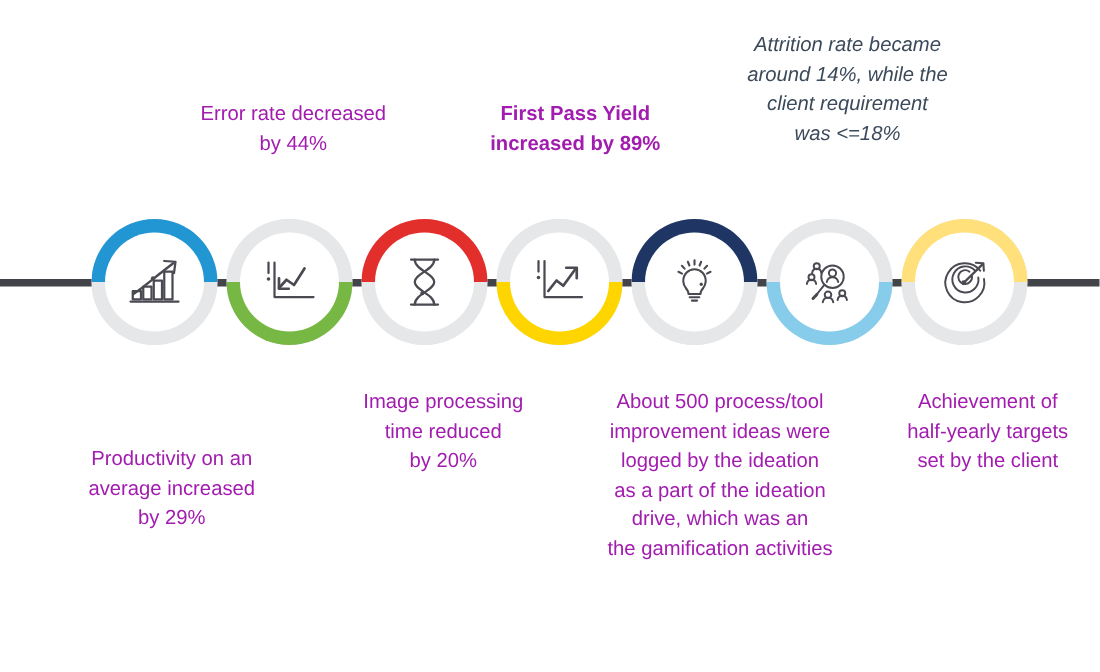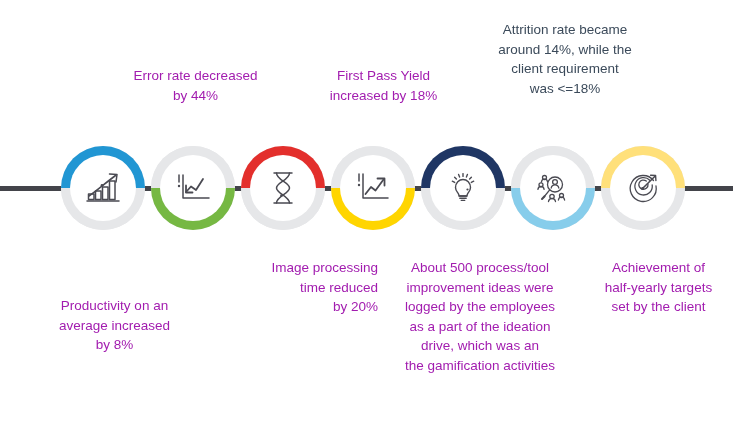--- a/index.html
+++ b/index.html
@@ -115,20 +115,21 @@
   
   .cap {
     position: absolute;
     text-align: center;
     line-height: 1.45;
     color: #a21caf;
     font-size: 13.5px;
   }
   .cap.dark {
     color: #3b4a5a;
+    font-style: italic;
   }
 </style>
 </head>
 <body>
 
 <div id="infographic">
 
   <div class="rail"></div>
 
   <div class="circles">
@@ -271,48 +272,48 @@
       </div>
     </div>
 
   </div>
 
   <div class="cap" style="left:103px; top:66px; width:185px;">
     <div>Error rate decreased</div>
     <div>by 44%</div>
   </div>
 
-  <div class="cap" style="left:301px; top:66px; width:165px;">
+  <div class="cap" style="left:301px; top:66px; width:165px;font-weight:bold;">
     <div>First Pass Yield</div>
-    <div>increased by 18%</div>
+    <div>increased by 89%</div>
   </div>
 
   <div class="cap dark" style="left:470px; top:20px; width:190px;">
     <div>Attrition rate became</div>
     <div>around 14%, while the</div>
     <div>client requirement</div>
     <div>was &lt;=18%</div>
   </div>
 
   <div class="cap" style="left:22px; top:258px; width:185px;margin-top:38px;">
     <div>Productivity on an</div>
     <div>average increased</div>
-    <div>by 8%</div>
-  </div>
-
-  <div class="cap" style="left:213px; top:258px; width:165px;text-align:right;">
+    <div>by 29%</div>
+  </div>
+
+  <div class="cap" style="left:213px; top:258px; width:165px;">
     <div>Image processing</div>
     <div>time reduced</div>
     <div>by 20%</div>
   </div>
 
   <div class="cap" style="left:375px; top:258px; width:210px;">
     <div>About 500 process/tool</div>
     <div>improvement ideas were</div>
-    <div>logged by the employees</div>
+    <div>logged by the ideation</div>
     <div>as a part of the ideation</div>
     <div>drive, which was an</div>
     <div>the gamification activities</div>
   </div>
 
   <div class="cap" style="left:586px; top:258px; width:145px;">
     <div>Achievement of</div>
     <div>half-yearly targets</div>
     <div>set by the client</div>
   </div>

